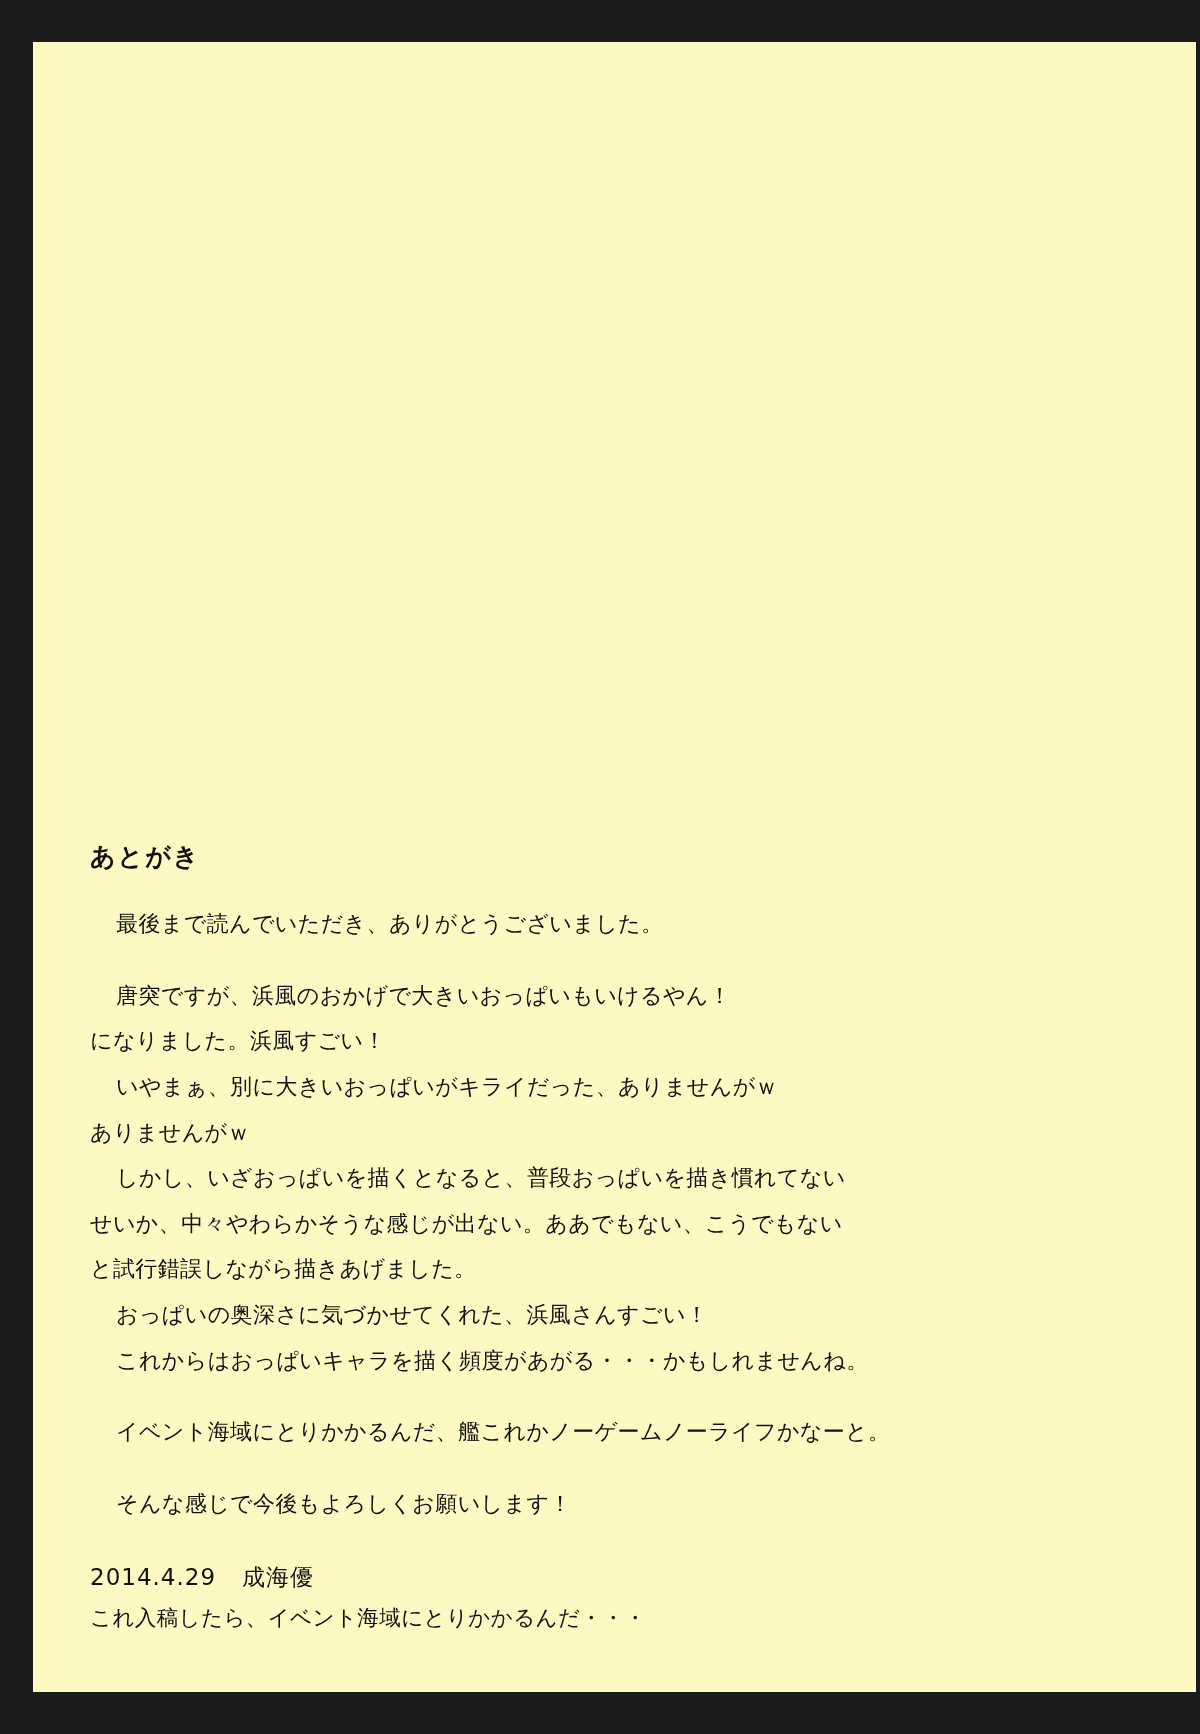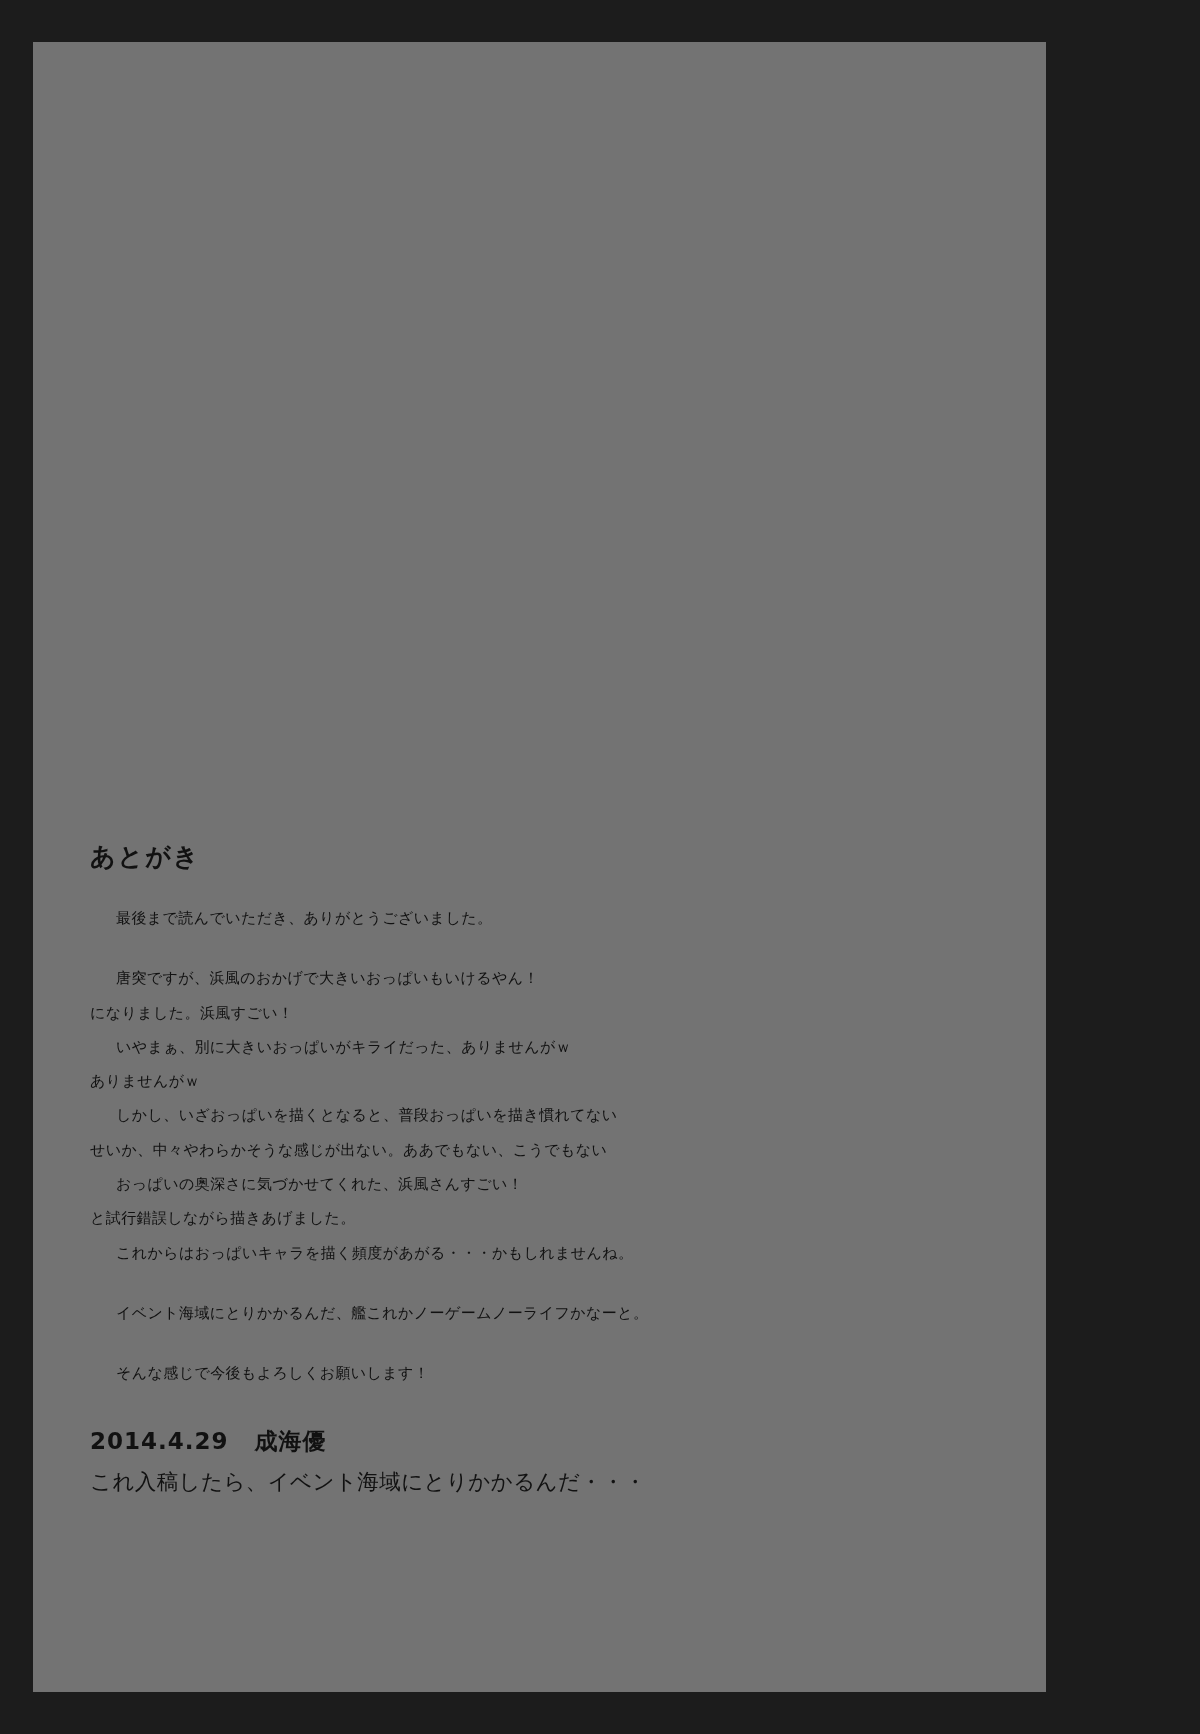--- a/index.html
+++ b/index.html
@@ -18,55 +18,55 @@
     left: 0;
     top: 0;
     width: 1200px;
     height: 1734px;
     background: #1c1c1c;
   }
   .page-sheet {
     position: absolute;
     left: 33px;
     top: 42px;
-    width: 1013px;
+    width: 1163px;
     height: 1650px;
-    background: #737373;
+    background: #fef9c3;
     overflow: hidden;
   }
   .afterword-block {
     position: absolute;
     left: 57px;
     top: 800px;
     width: 1000px;
     color: #111111;
   }
   .afterword-title {
     font-size: 25px;
     font-weight: bold;
     letter-spacing: 2px;
     margin: 0 0 34px 0;
     line-height: 1.2;
   }
   .para {
-    font-size: 15px;
+    font-size: 22px;
     line-height: 1.62;
     margin: 0 0 10px 0;
     letter-spacing: 0.4px;
   }
   .para.indent {
     text-indent: 26px;
   }
   .gap-med {
     height: 26px;
   }
   .signature-line {
     margin-top: 40px;
     font-size: 23px;
-    font-weight: bold;
+    font-weight: normal;
     letter-spacing: 1px;
   }
   .sig-date {
     margin-right: 26px;
   }
   .closing-note {
     font-size: 21.5px;
     margin-top: 10px;
     letter-spacing: 0.4px;
   }
@@ -84,22 +84,22 @@
       <p class="para indent">最後まで読んでいただき、ありがとうございました。</p>
 
       <div class="gap-med"></div>
 
       <p class="para indent">唐突ですが、浜風のおかげで大きいおっぱいもいけるやん！</p>
       <p class="para">になりました。浜風すごい！</p>
       <p class="para indent">いやまぁ、別に大きいおっぱいがキライだった、ありませんがｗ</p>
       <p class="para">ありませんがｗ</p>
       <p class="para indent">しかし、いざおっぱいを描くとなると、普段おっぱいを描き慣れてない</p>
       <p class="para">せいか、中々やわらかそうな感じが出ない。ああでもない、こうでもない</p>
+      <p class="para">と試行錯誤しながら描きあげました。</p>
       <p class="para indent">おっぱいの奥深さに気づかせてくれた、浜風さんすごい！</p>
-      <p class="para">と試行錯誤しながら描きあげました。</p>
       <p class="para indent">これからはおっぱいキャラを描く頻度があがる・・・かもしれませんね。</p>
 
       <div class="gap-med"></div>
 
       <p class="para indent">イベント海域にとりかかるんだ、艦これかノーゲームノーライフかなーと。</p>
 
       <div class="gap-med"></div>
 
       <p class="para indent">そんな感じで今後もよろしくお願いします！</p>
 

